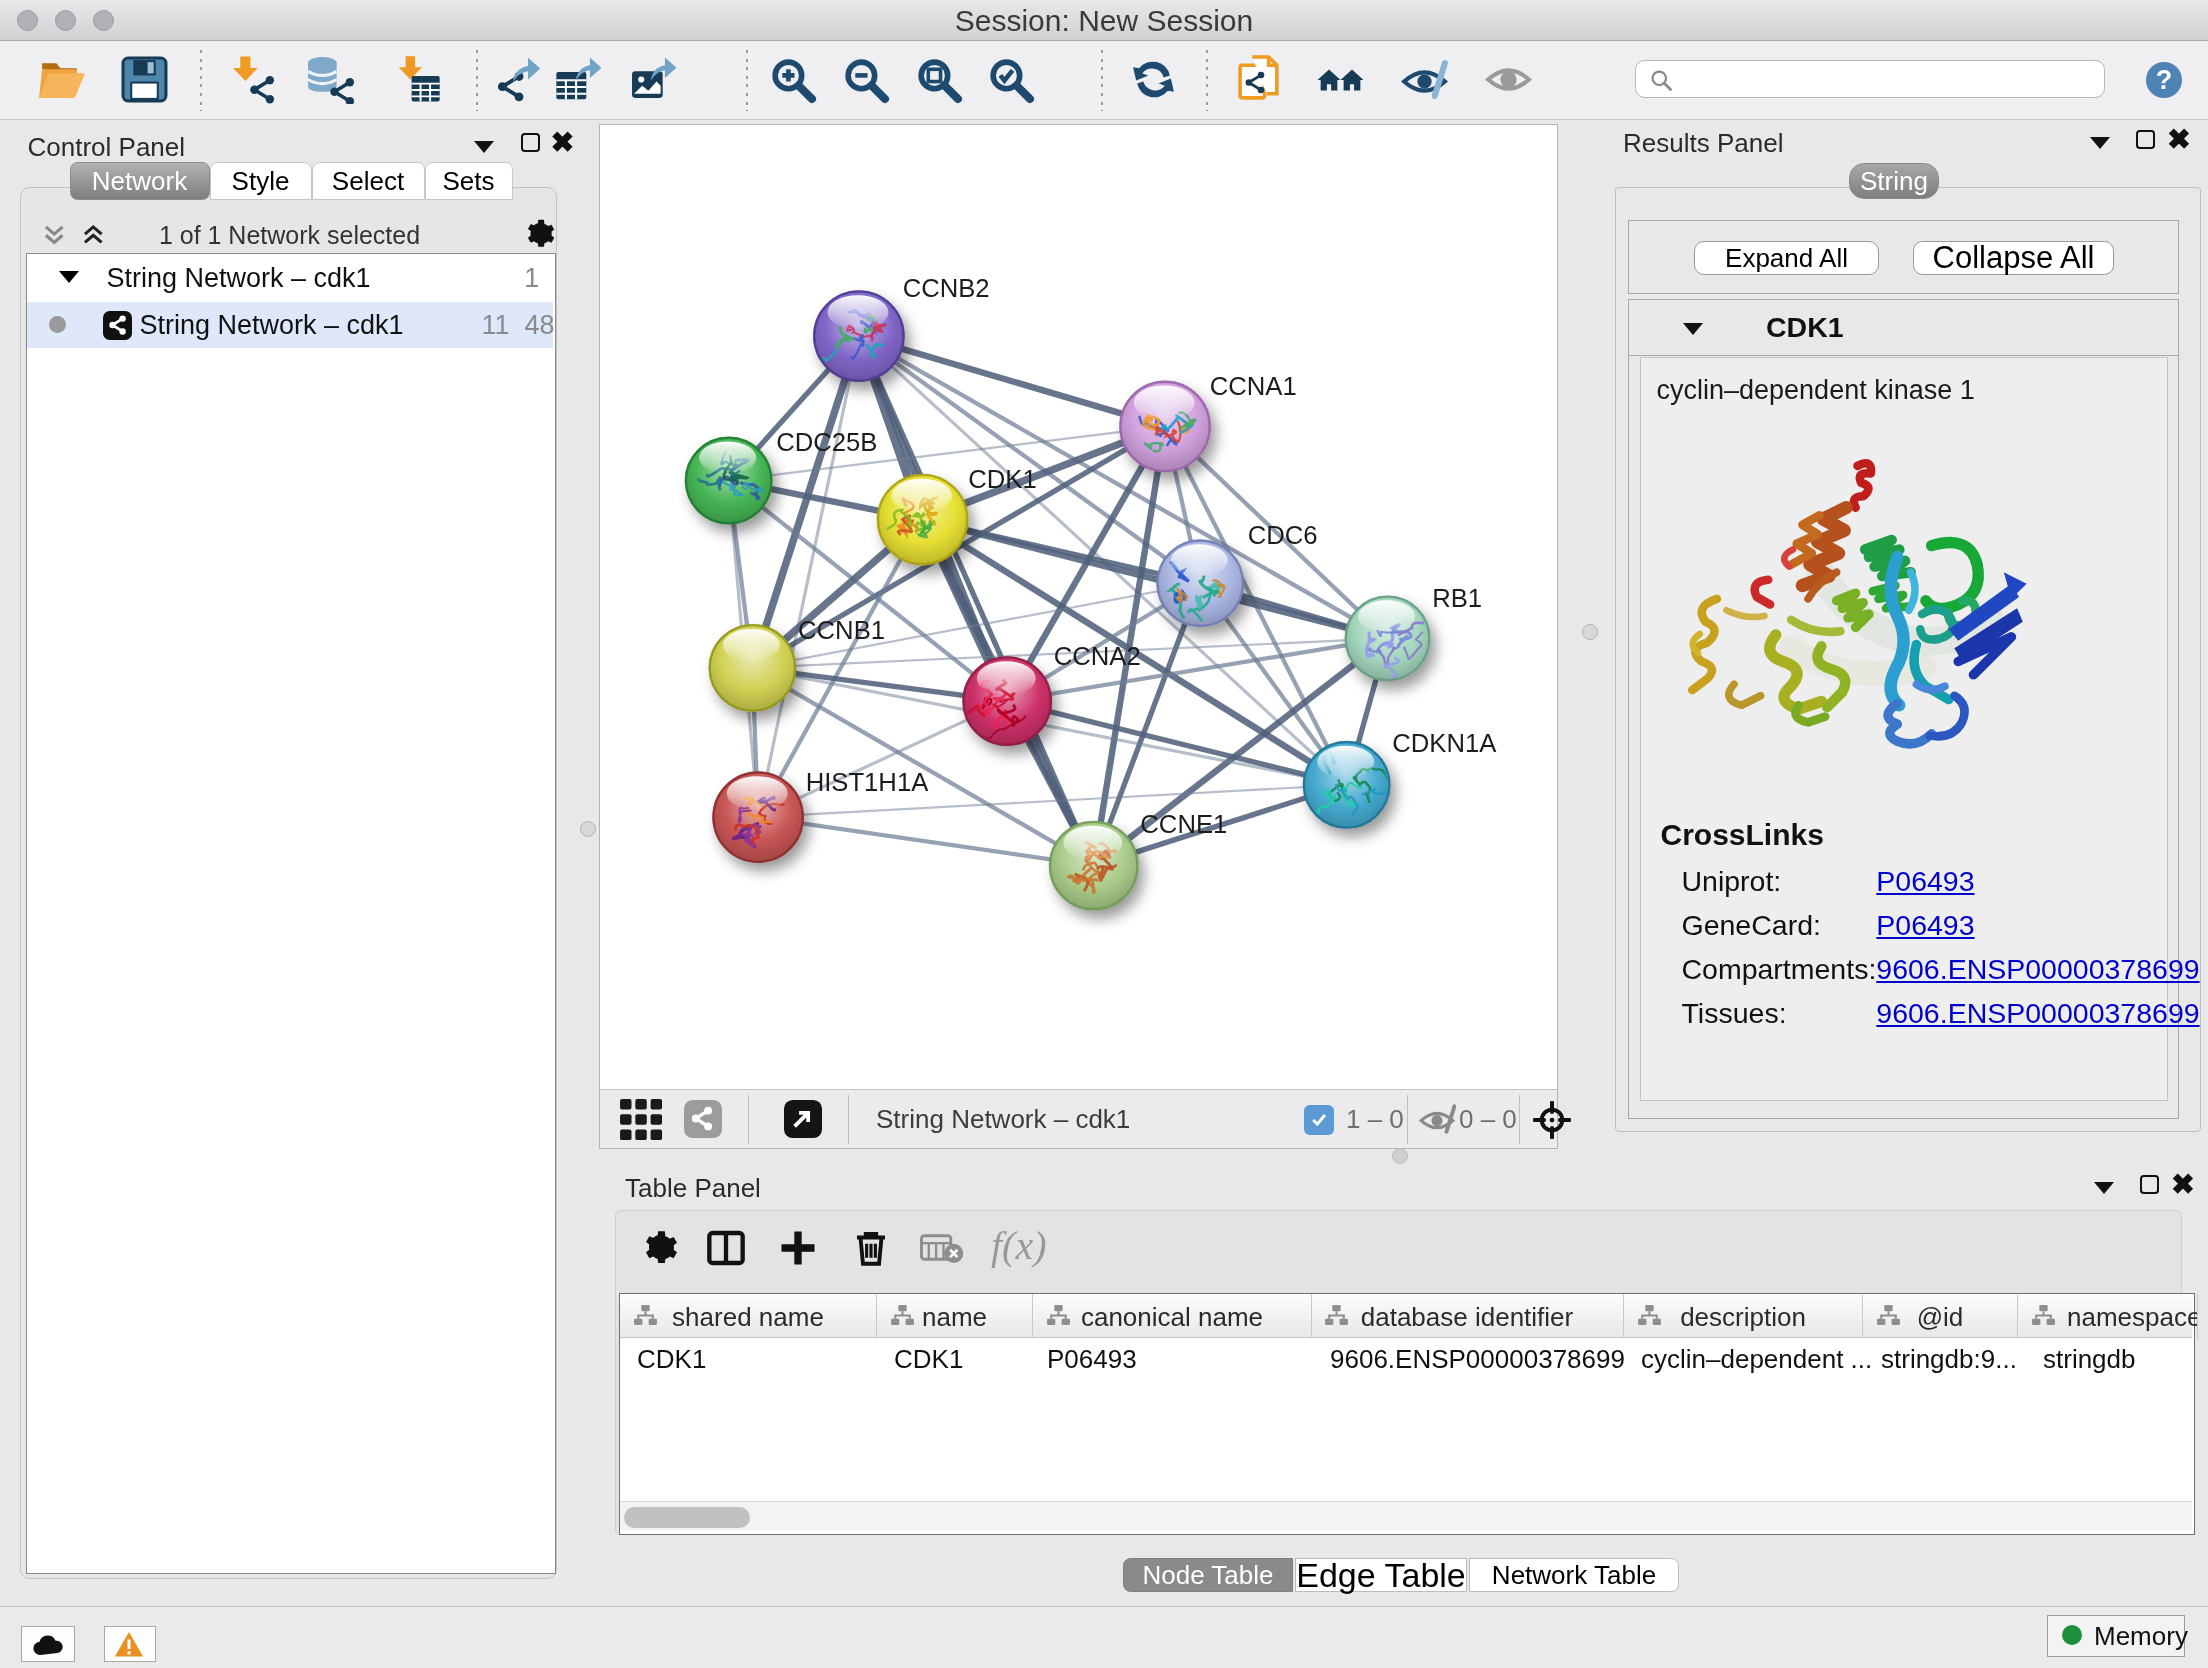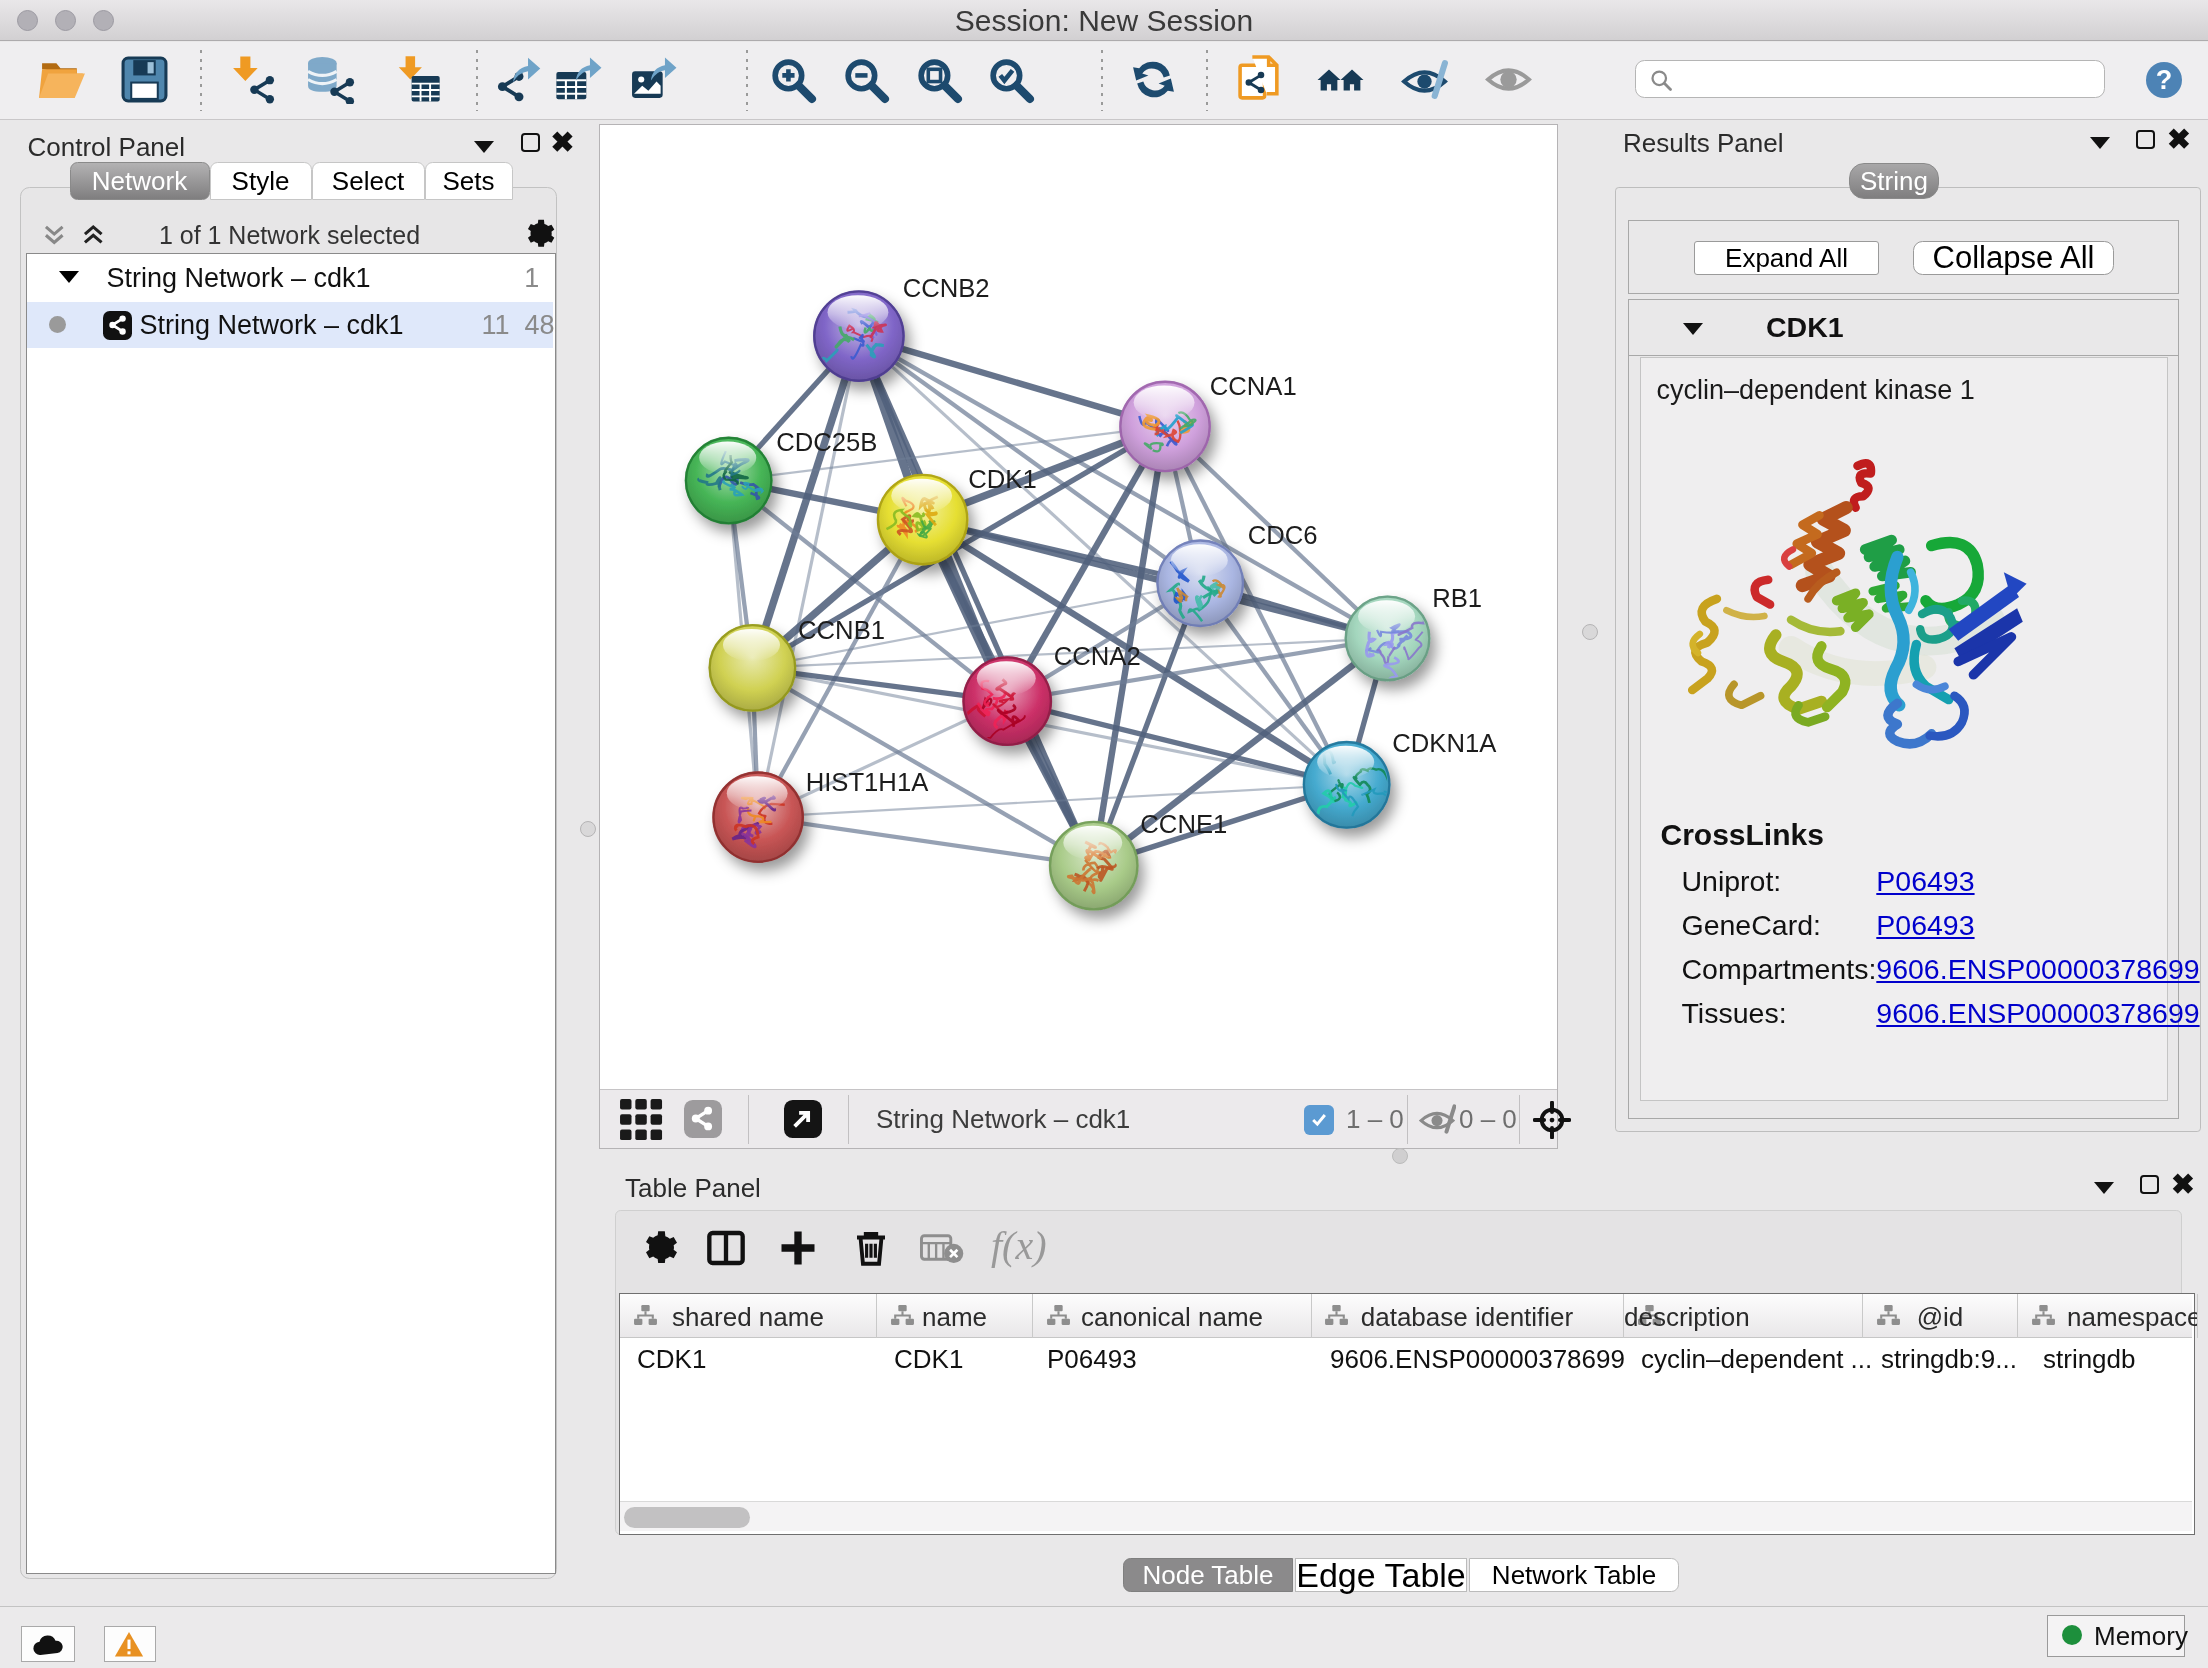--- a/index.html
+++ b/index.html
@@ -581,21 +581,21 @@
 <div class="abs" style="left:1582px;top:624px;width:16px;height:16px;border-radius:50%;background:#d9d8d9;border:1px solid #b5b4b5"></div>
 <div class="abs" style="left:1392px;top:1148px;width:16px;height:16px;border-radius:50%;background:#d0cfd0;border:1px solid #bbb"></div>
 <div class="abs" style="left:1605px;top:124px;width:593px;height:1039px">
  <div class="abs" style="left:18px;top:3.8px"><span class="panel-title">Results Panel</span></div>
  <div class="abs" style="left:485px;top:11.4px"><span class="tri-down"></span></div>
  <div class="wbtn" style="left:531px;top:5.7px"></div>
  <div class="xbtn" style="left:562px;top:5.7px">✖</div>
  <div class="abs" style="left:9.5px;top:63px;width:586px;height:945px;background:#e9e8e9;border:1px solid #bdbdbd;border-radius:3.8px"></div>
  <div class="abs" style="left:244px;top:39px;width:90px;height:36px;background:linear-gradient(#a8a7a8,#7f7e7f);border:1px solid #8a8a8a;border-radius:15px;color:#fff;font-size:26px;text-align:center;line-height:34px">String</div>
  <div class="abs" style="left:23px;top:96px;width:551px;height:74px;background:#e9e8e9;border:1px solid #a8a8a8">
-   <div class="abs" style="left:65px;top:20px;width:185px;height:34px;background:#fff;border:1px solid #9a9a9a;border-radius:3px;font-size:26px;text-align:center;line-height:32px">Expand All</div>
+   <div class="abs" style="left:65px;top:20px;width:185px;height:34px;background:#fff;border:1px solid #9a9a9a;border-radius:10px;font-size:26px;text-align:center;line-height:32px">Expand All</div>
    <div class="abs" style="left:284px;top:20px;width:201px;height:34px;background:#fff;border:1px solid #9a9a9a;border-radius:9.5px;font-size:31px;text-align:center;line-height:32px">Collapse All</div>
  </div>
  <div class="abs" style="left:23px;top:175px;width:551px;height:820px;background:#e9e8e9;border:1px solid #a8a8a8">
    <div class="abs" style="left:0;top:0;width:549px;height:56px;border-bottom:1px solid #a8a8a8">
      <span class="abs" style="left:54px;top:21px"><span class="tri-down"></span></span>
      <span class="abs" style="left:137px;top:11.4px;font-size:28.5px;font-weight:bold;color:#111">CDK1</span>
    </div>
    <div class="abs" style="left:10.5px;top:57px;width:528px;height:744px;background:#efeeef;border:1px solid #c4c4c4">
      <span class="abs" style="left:16px;top:17px;font-size:27px;color:#1a1a1a">cyclin–dependent kinase 1</span>
      <svg width="361" height="314" viewBox="0 0 380 330" style="position:absolute;left:36px;top:100px">
@@ -734,21 +734,21 @@
           </div>
 <div class="abs" style="left:1004px;top:0;width:239px;height:44px;border-right:1px solid #c9c9c9;overflow:hidden">
             <span class="abs" style="left:13.3px;top:9.5px"><svg width="25" height="23" viewBox="0 0 24 22">
                 <g fill="#8e8e8e">
                   <rect x="8" y="1" width="8" height="6" rx="1"></rect>
                   <rect x="1" y="14" width="8" height="6" rx="1"></rect>
                   <rect x="15" y="14" width="8" height="6" rx="1"></rect>
                   <path d="M12 7 v4 M5 14 v-3 h14 v3" stroke="#8e8e8e" stroke-width="2" fill="none"></path>
                 </g>
               </svg></span>
-            <span class="abs" style="left:0;right:0;top:7.6px;font-size:26px;color:#2b2b2b;white-space:nowrap;overflow:hidden">description</span>
+            <span class="abs" style="left:0;right:0;top:7.6px;text-align:center;font-size:26px;color:#2b2b2b;white-space:nowrap;overflow:hidden">description</span>
           </div>
 <div class="abs" style="left:1243px;top:0;width:155px;height:44px;border-right:1px solid #c9c9c9;overflow:hidden">
             <span class="abs" style="left:13.3px;top:9.5px"><svg width="25" height="23" viewBox="0 0 24 22">
                 <g fill="#8e8e8e">
                   <rect x="8" y="1" width="8" height="6" rx="1"></rect>
                   <rect x="1" y="14" width="8" height="6" rx="1"></rect>
                   <rect x="15" y="14" width="8" height="6" rx="1"></rect>
                   <path d="M12 7 v4 M5 14 v-3 h14 v3" stroke="#8e8e8e" stroke-width="2" fill="none"></path>
                 </g>
               </svg></span>

